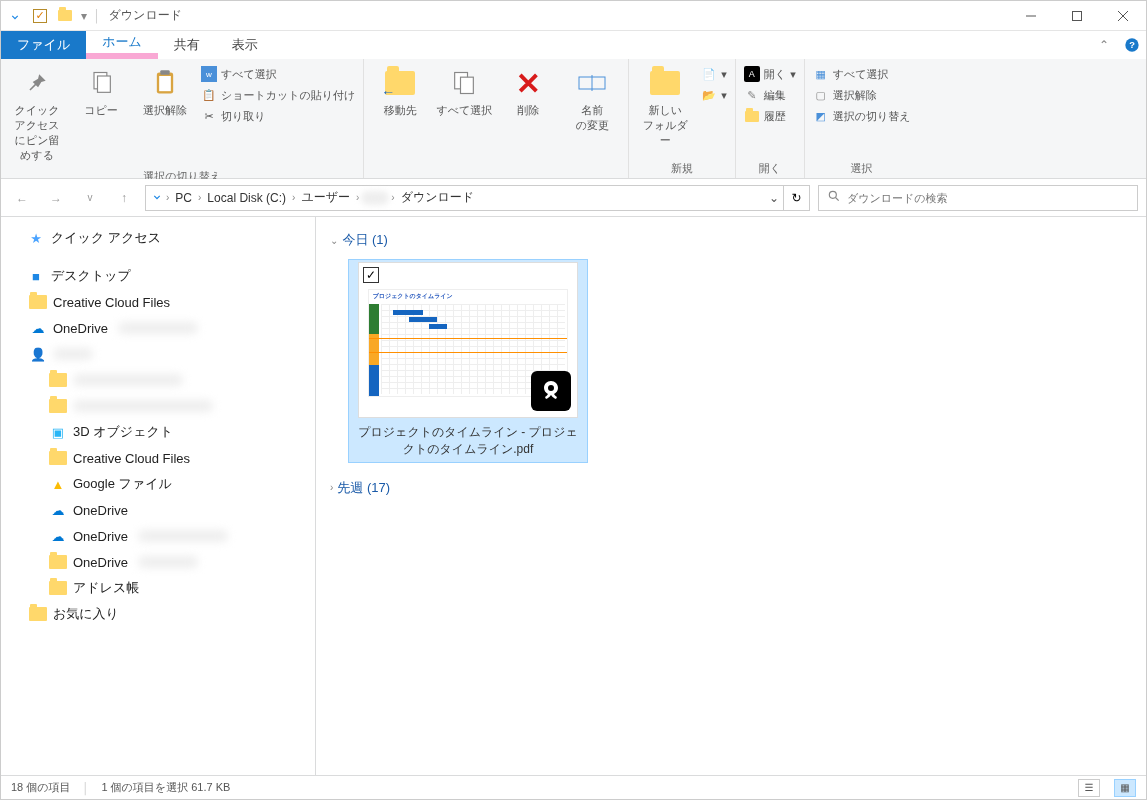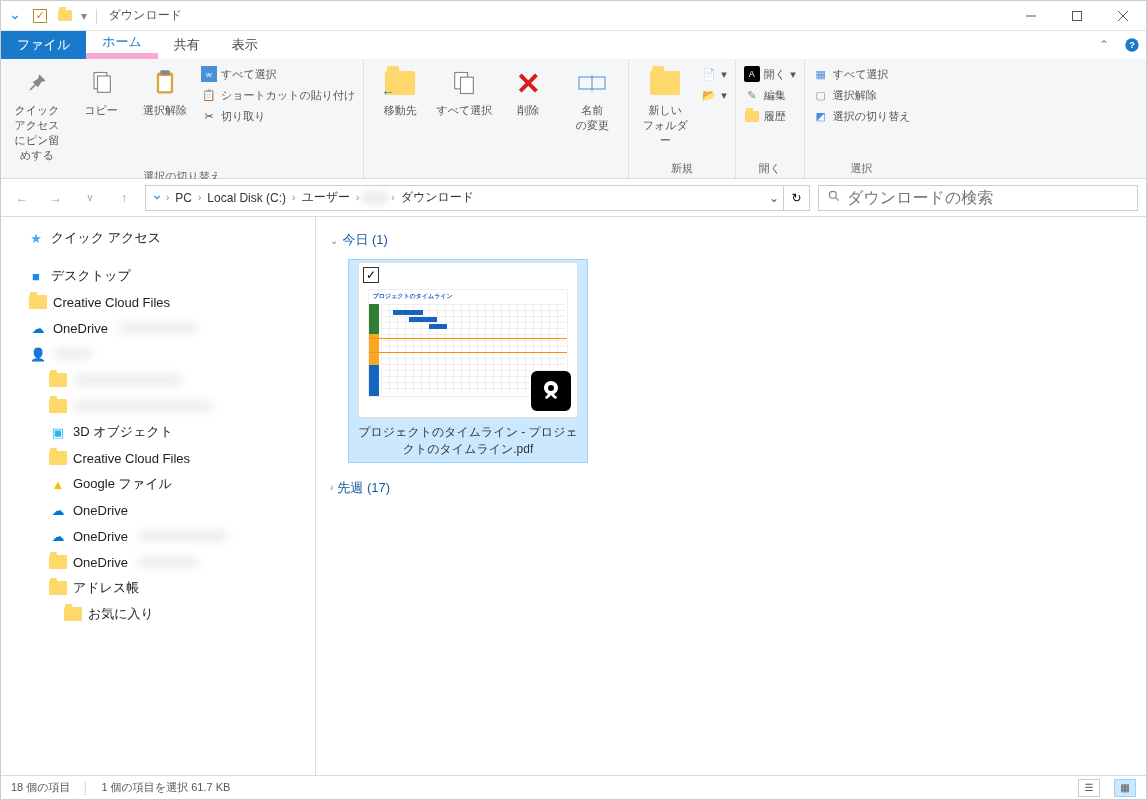--- a/index.html
+++ b/index.html
@@ -300,21 +300,21 @@
     <span style="color:#555">⌄</span>
   </div>
   <div class="refresh-btn">↻</div>
   <div class="searchbox">
     <span>
       <svg width="14" height="14" viewBox="0 0 24 24">
           <circle cx="10" cy="10" r="6" fill="none" stroke="#888" stroke-width="2"></circle>
           <line x1="15" y1="15" x2="20" y2="20" stroke="#888" stroke-width="2"></line>
         </svg>
     </span>
-    <input type="text" style="border: none; outline: none; flex: 1 1 0%; font-size: 16px; background: transparent;" placeholder="ダウンロードの検索">
+    <input type="text" style="border: none; outline: none; flex: 1 1 0%; font-size: 11px; background: transparent;" placeholder="ダウンロードの検索">
   </div>
 </div>
 
 <div class="main">
   <div class="nav-pane">
     <div class="tree-item">
         <span class="exp"></span>
         <span class="ico" style="color:#4aa3ff">★</span>
         <span>クイック アクセス</span>
       </div>
@@ -380,21 +380,21 @@
         </span>
         <span>OneDrive</span>
         <span style="filter:blur(4px);background:#eee;border-radius:8px;width:60px;height:12px;margin-left:4px;"></span>
       </div>
     <div class="tree-item" style="padding-left:48px">
         <span class="ico">
           <span class="folder-ico"></span>
         </span>
         <span>アドレス帳</span>
       </div>
-    <div class="tree-item" style="padding-left:63px">
+    <div class="tree-item" style="padding-left:28px">
         <span class="ico">
           <span class="folder-ico"></span>
         </span>
         <span>お気に入り</span>
       </div>
   </div>
 
   <div class="content">
     <div class="group-header">
       <span class="chev">⌄</span>

